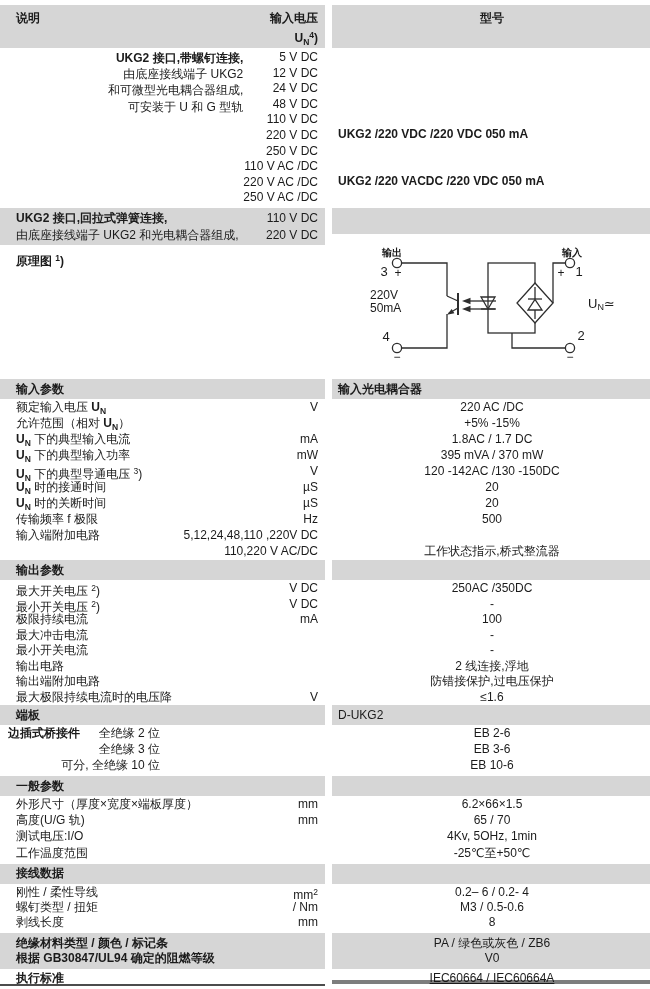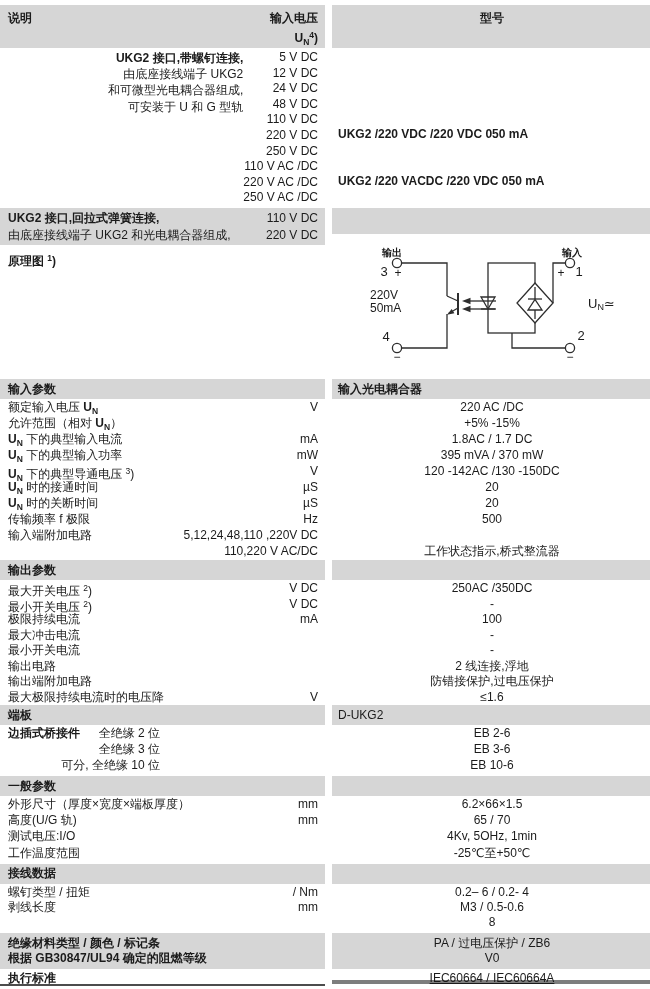--- a/index.html
+++ b/index.html
@@ -1,20 +1,20 @@
 <!DOCTYPE html>
 <html><head>
 <meta charset="utf-8">
 <style>
   html,body{margin:0;padding:0;background:#fff;}
   .page{position:relative;width:650px;background:#fff;color:#1b1b1b;
         font-family:"Liberation Sans","DejaVu Sans",sans-serif;font-size:12px;
         -webkit-font-smoothing:antialiased;}
   .band{display:flex;align-items:stretch;}
-  .cl{width:325px;box-sizing:border-box;padding-left:8px;padding-right:7px;}
+  .cl{width:325px;box-sizing:border-box;padding-left:16px;padding-right:7px;}
   .cr{width:318px;box-sizing:border-box;padding-left:6px;padding-right:4px;margin-left:7px;text-align:center;}
   .cr.nopad{padding:0;}
   .gray{background:#d6d6d6;}
   .bold{font-weight:700;}
   
   .hdrband{margin-top:5px;height:43px;}
   .hdr-l{display:flex;justify-content:space-between;padding-top:5px;}
   .hdr-volt{text-align:right;line-height:17px;}
   .hdr-r{padding-top:5px;}
   
@@ -353,20 +353,24 @@
     </div>
   </div>
 
   <div class="band mt2">
     <div class="cl gray sbar bold">接线数据</div>
     <div class="cr gray sbar"></div>
   </div>
   <div class="band">
     <div class="cl rows153 rowpad">
       <div class="prow">
+          <span class="lbl"><span class="sg-t">刚性 / 柔性导线</span></span>
+          <span class="unit"><span class="sg-t">mm</span><span class="sg-sup">2</span></span>
+        </div>
+      <div class="prow">
           <span class="lbl"><span class="sg-t">螺钉类型 / 扭矩</span></span>
           <span class="unit"><span class="sg-t">/ Nm</span></span>
         </div>
       <div class="prow">
           <span class="lbl"><span class="sg-t">剥线长度</span></span>
           <span class="unit"><span class="sg-t">mm</span></span>
         </div>
     </div>
     <div class="cr rows153 rowpad">
       <div class="val">0.2– 6 / 0.2- 4</div>
@@ -374,21 +378,21 @@
       <div class="val">8</div>
     </div>
   </div>
 
   <div class="band mat">
     <div class="cl gray">
       <div class="bold">绝缘材料类型 / 颜色 / 标记条</div>
       <div class="bold">根据 GB30847/UL94 确定的阻燃等级</div>
     </div>
     <div class="cr gray">
-      <div>PA / 过电压保护 / ZB6</div>
+      <div>PA / 绿色或灰色 / ZB6</div>
       <div>V0</div>
     </div>
   </div>
 
   <div class="band std">
     <div class="cl">
       <span class="bold">执行标准</span>
     </div>
     <div class="cr">
       <span>IEC60664 / IEC60664A</span>

